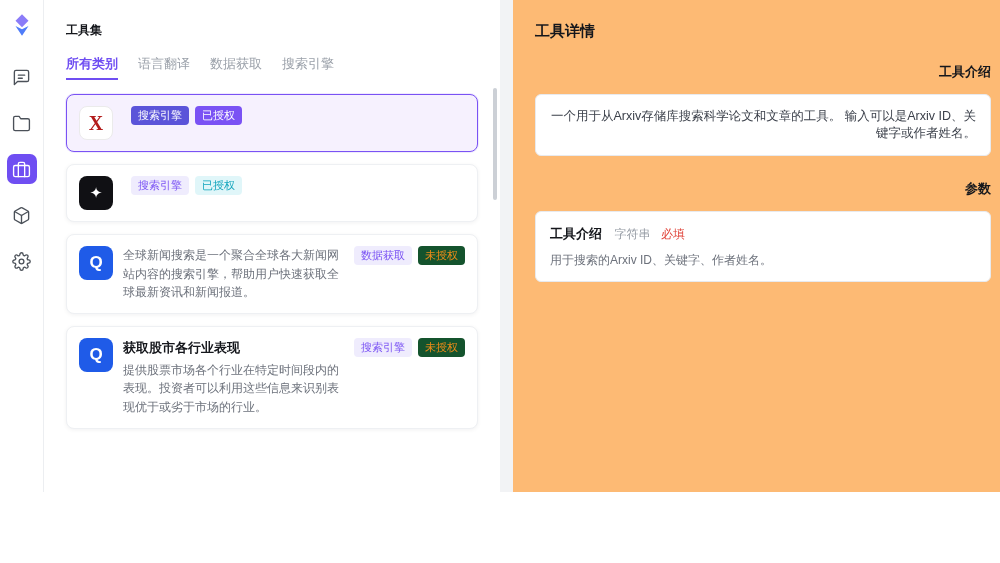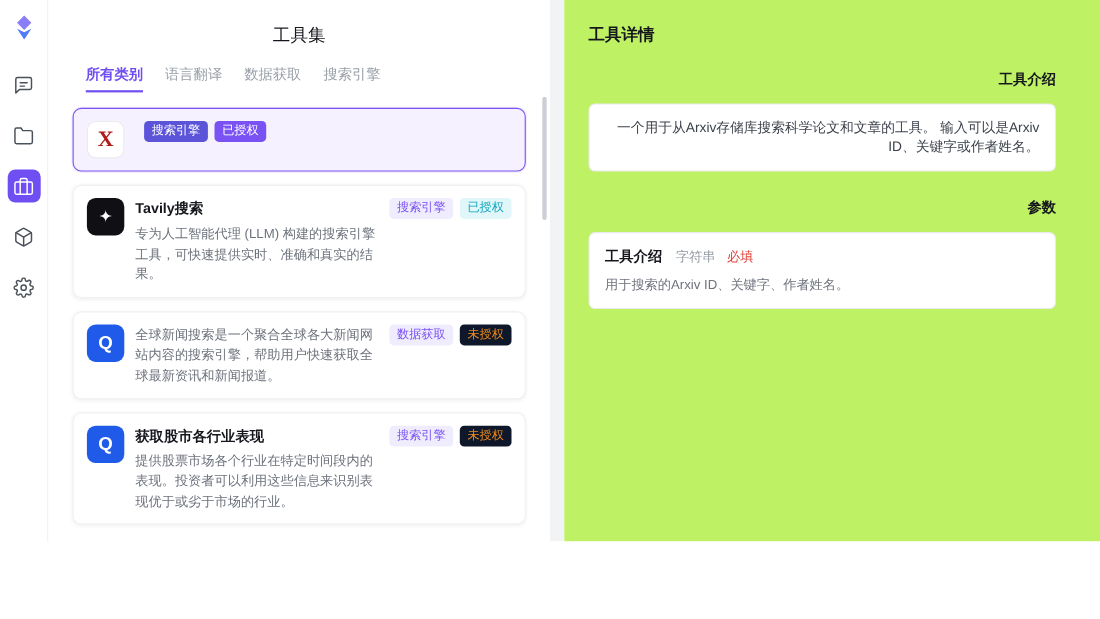--- a/index.html
+++ b/index.html
@@ -30,22 +30,22 @@
   .nav-item.active { background:#6f4ef2; }
   .nav-item.active svg { stroke:#fff; }
 
   
   .list-panel {
     width:456px; flex:0 0 456px; background:#fff; position:relative;
     padding:16px 22px 0 22px; overflow:hidden;
   }
   .panel-gap { width:13px; flex:0 0 13px; background:#f2f3f5; }
 
-  .list-title { font-size:16px; font-weight:normal; margin:6px 0 16px;text-align:center; }
-  .tabs { display:flex; gap:20px; margin-bottom:14px;margin-left:12px; }
+  .list-title { font-size:12px; font-weight:bold; margin:6px 0 16px; }
+  .tabs { display:flex; gap:20px; margin-bottom:14px; }
   .tab { font-size:13px; color:#9aa0a9; padding-bottom:5px; cursor:pointer; }
   .tab.active { color:#6f4ef2; font-weight:bold; border-bottom:2px solid #6f4ef2; }
 
   .cards { display:flex; flex-direction:column; gap:12px; }
   .card {
     display:flex; align-items:flex-start;
     background:#fff; border:1px solid #eef0f3; border-radius:8px;
     padding:11px 12px; box-shadow:0 1px 4px rgba(20,24,40,.06);
     cursor:pointer;
   }
@@ -64,29 +64,29 @@
   .icon-q { background:#1f5be8; color:#fff; font-size:17px; }
   .card-body { flex:1; min-width:0; }
   .card-title { font-size:13px; font-weight:bold; margin:1px 0 4px; }
   .card-desc { font-size:12px; color:#6d727c; line-height:1.55; }
   .card-tags { display:flex; gap:6px; margin-left:8px; flex:0 0 auto; }
   .tag { font-size:11px; line-height:1; padding:4px 7px; border-radius:4px; white-space:nowrap; }
   .tag-solid-a { background:#5b54d9; color:#fff; }
   .tag-solid-b { background:#7a52f4; color:#fff; }
   .tag-soft-purple { background:#efecfd; color:#7a52f4; }
   .tag-soft-cyan { background:#e0f6f9; color:#12a5bd; }
-  .tag-soft-orange { background:#0f172a; color:#ef8b17; }
+  .tag-soft-orange { background:#14532d; color:#ef8b17; }
 
   .scrollbar-thumb {
     position:absolute; right:3px; top:88px; width:4px; height:112px;
     border-radius:2px; background:#ccd0d6; cursor:pointer;
   }
 
   
-  .detail-panel { flex:1; background:#bef264; padding:16px 40px 0 22px; }
+  .detail-panel { flex:1; background:#fdba74; padding:16px 9px 0 22px; }
   .detail-title { font-size:15px; font-weight:bold; margin:6px 0 22px; }
   .section-heading { font-size:13px; font-weight:bold; margin:0 0 13px;text-align:right; }
   .intro-box {
     border:1px solid #e8eaee; border-radius:6px; padding:13px 14px;
     font-size:12.5px; color:#3c414b; margin-bottom:24px; background:#fff;text-align:right;
   }
   .param-box { border:1px solid #e8eaee; border-radius:6px; padding:12px 14px; background:#fff; }
   .param-name { font-size:13px; font-weight:bold; }
   .param-type { font-size:12px; color:#9298a1; margin-left:8px; font-weight:normal; }
   .param-required { font-size:12px; color:#e0443a; margin-left:6px;margin-top:48px; }
@@ -155,24 +155,20 @@
         <div class="card-tags">
           <span class="tag tag-solid-a">搜索引擎</span>
           <span class="tag tag-solid-b">已授权</span>
         </div>
       </div>
 
       <div class="card">
         <div class="card-icon icon-tavily">
           <span>✦</span>
         </div>
-        <div class="card-body">
-          <div class="card-title">Tavily搜索</div>
-          <div class="card-desc">专为人工智能代理 (LLM) 构建的搜索引擎工具，可快速提供实时、准确和真实的结果。</div>
-        </div>
         <div class="card-tags">
           <span class="tag tag-soft-purple">搜索引擎</span>
           <span class="tag tag-soft-cyan">已授权</span>
         </div>
       </div>
 
       <div class="card">
         <div class="card-icon icon-q">
           <span>Q</span>
         </div>

